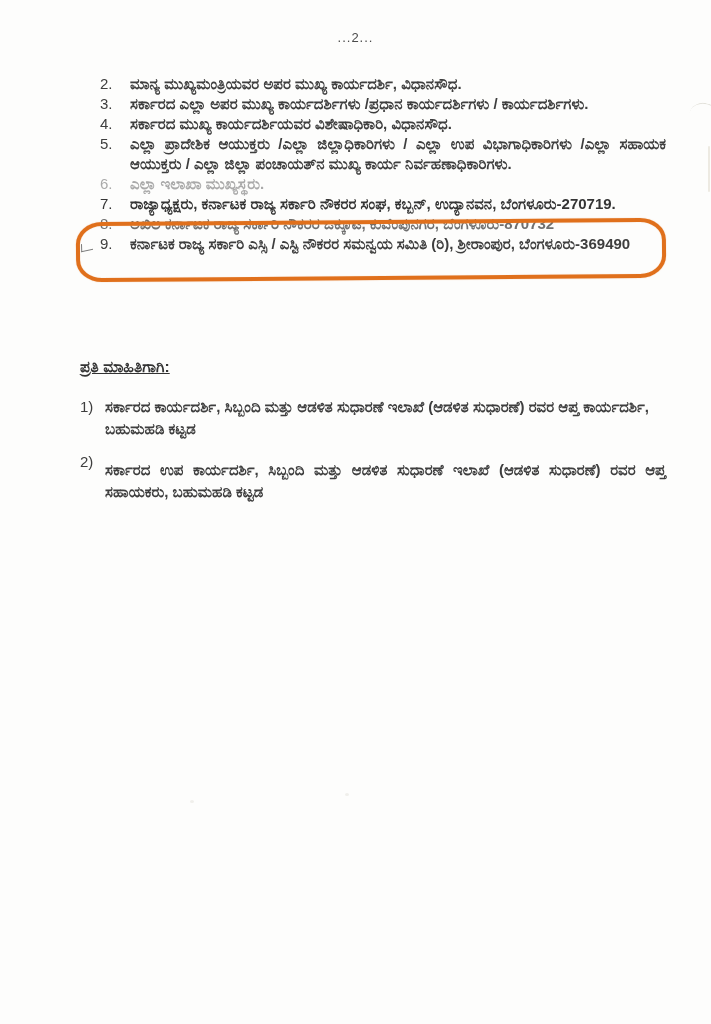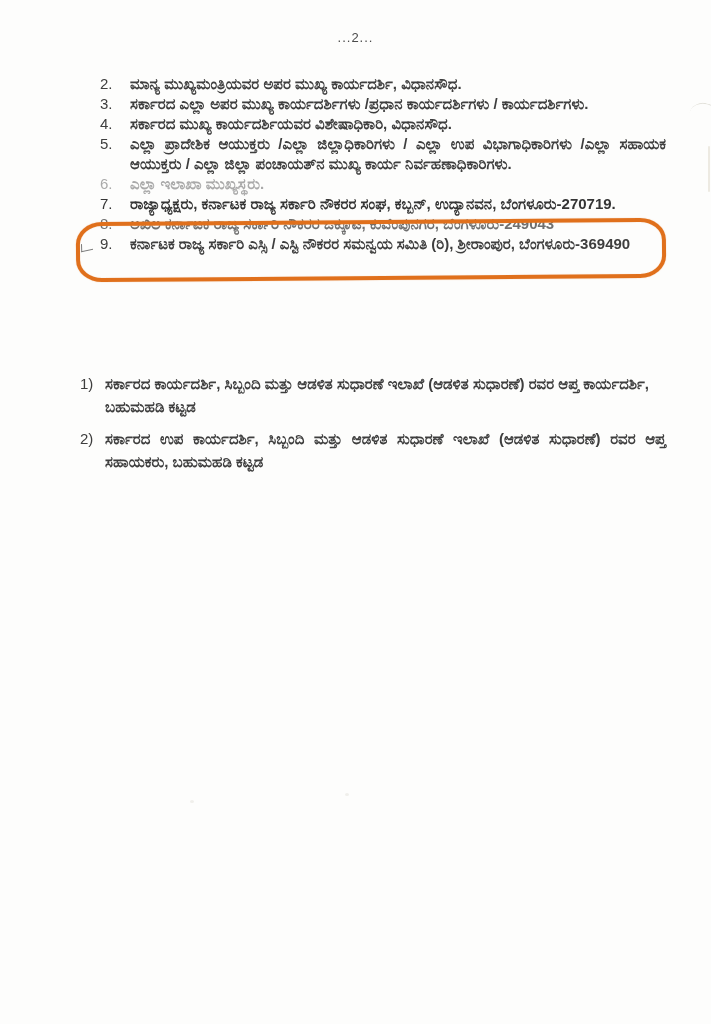--- a/index.html
+++ b/index.html
@@ -53,21 +53,21 @@
     font-size:15px; line-height:22.5px;
   }
   .info-heading {
     font-weight:bold; font-size:15.5px;
     text-decoration:underline;
     color:#333333;
   }
   .info .row { margin-top:17px; }
   .info .row + .row { margin-top:10px; }
   .info .row .num { flex:0 0 25px; }
-  .info .row.justify .txt { text-align:justify; }
+  .info .row.justify .txt { text-align:justify;margin-top:8px; }
   
   .artifact-curve {
     position:absolute; right:-8px; top:103px;
     width:30px; height:26px;
     border-top:1.5px solid #e2e1da;
     border-radius:50%;
     transform:rotate(14deg);
   }
   .artifact-edge {
     position:absolute; right:1px; top:146px;
@@ -105,32 +105,33 @@
     <div class="row faded">
       <span class="num">6.</span>
       <span class="txt">ಎಲ್ಲಾ ಇಲಾಖಾ ಮುಖ್ಯಸ್ಥರು.</span>
     </div>
     <div class="row justify circled">
       <span class="num">7.</span>
       <span class="txt">ರಾಜ್ಯಾಧ್ಯಕ್ಷರು, ಕರ್ನಾಟಕ ರಾಜ್ಯ ಸರ್ಕಾರಿ ನೌಕರರ ಸಂಘ, ಕಬ್ಬನ್, ಉದ್ಯಾನವನ, ಬೆಂಗಳೂರು-270719.</span>
     </div>
     <div class="row semifaded">
       <span class="num">8.</span>
-      <span class="txt">ಅಖಿಲ ಕರ್ನಾಟಕ ರಾಜ್ಯ ಸರ್ಕಾರಿ ನೌಕರರ ಒಕ್ಕೂಟ, ಕುವೆಂಪುನಗರ, ಬೆಂಗಳೂರು-249043</span>
+      <span class="txt">ಅಖಿಲ ಕರ್ನಾಟಕ ರಾಜ್ಯ ಸರ್ಕಾರಿ ನೌಕರರ ಒಕ್ಕೂಟ, ಕುವೆಂಪುನಗರ, ಬೆಂಗಳೂರು-870732</span>
     </div>
     <div class="row justify">
       <span class="num">9.</span>
       <span class="txt">ಕರ್ನಾಟಕ ರಾಜ್ಯ ಸರ್ಕಾರಿ ಎಸ್ಸಿ / ಎಸ್ಟಿ ನೌಕರರ ಸಮನ್ವಯ ಸಮಿತಿ (ರಿ), ಶ್ರೀರಾಂಪುರ, ಬೆಂಗಳೂರು-369490</span>
     </div>
   </div>
 
   <div class="oval"></div>
   <div class="tick"></div>
 
   <div class="info">
+    <div class="info-heading">ಪ್ರತಿ ಮಾಹಿತಿಗಾಗಿ:</div>
     <div class="row">
       <span class="num">1)</span>
       <span class="txt">ಸರ್ಕಾರದ ಕಾರ್ಯದರ್ಶಿ, ಸಿಬ್ಬಂದಿ ಮತ್ತು ಆಡಳಿತ ಸುಧಾರಣೆ ಇಲಾಖೆ (ಆಡಳಿತ ಸುಧಾರಣೆ) ರವರ ಆಪ್ತ ಕಾರ್ಯದರ್ಶಿ, ಬಹುಮಹಡಿ ಕಟ್ಟಡ</span>
     </div>
     <div class="row justify">
       <span class="num">2)</span>
       <span class="txt">ಸರ್ಕಾರದ ಉಪ ಕಾರ್ಯದರ್ಶಿ, ಸಿಬ್ಬಂದಿ ಮತ್ತು ಆಡಳಿತ ಸುಧಾರಣೆ ಇಲಾಖೆ (ಆಡಳಿತ ಸುಧಾರಣೆ) ರವರ ಆಪ್ತ ಸಹಾಯಕರು, ಬಹುಮಹಡಿ ಕಟ್ಟಡ</span>
     </div>
   </div>
 

